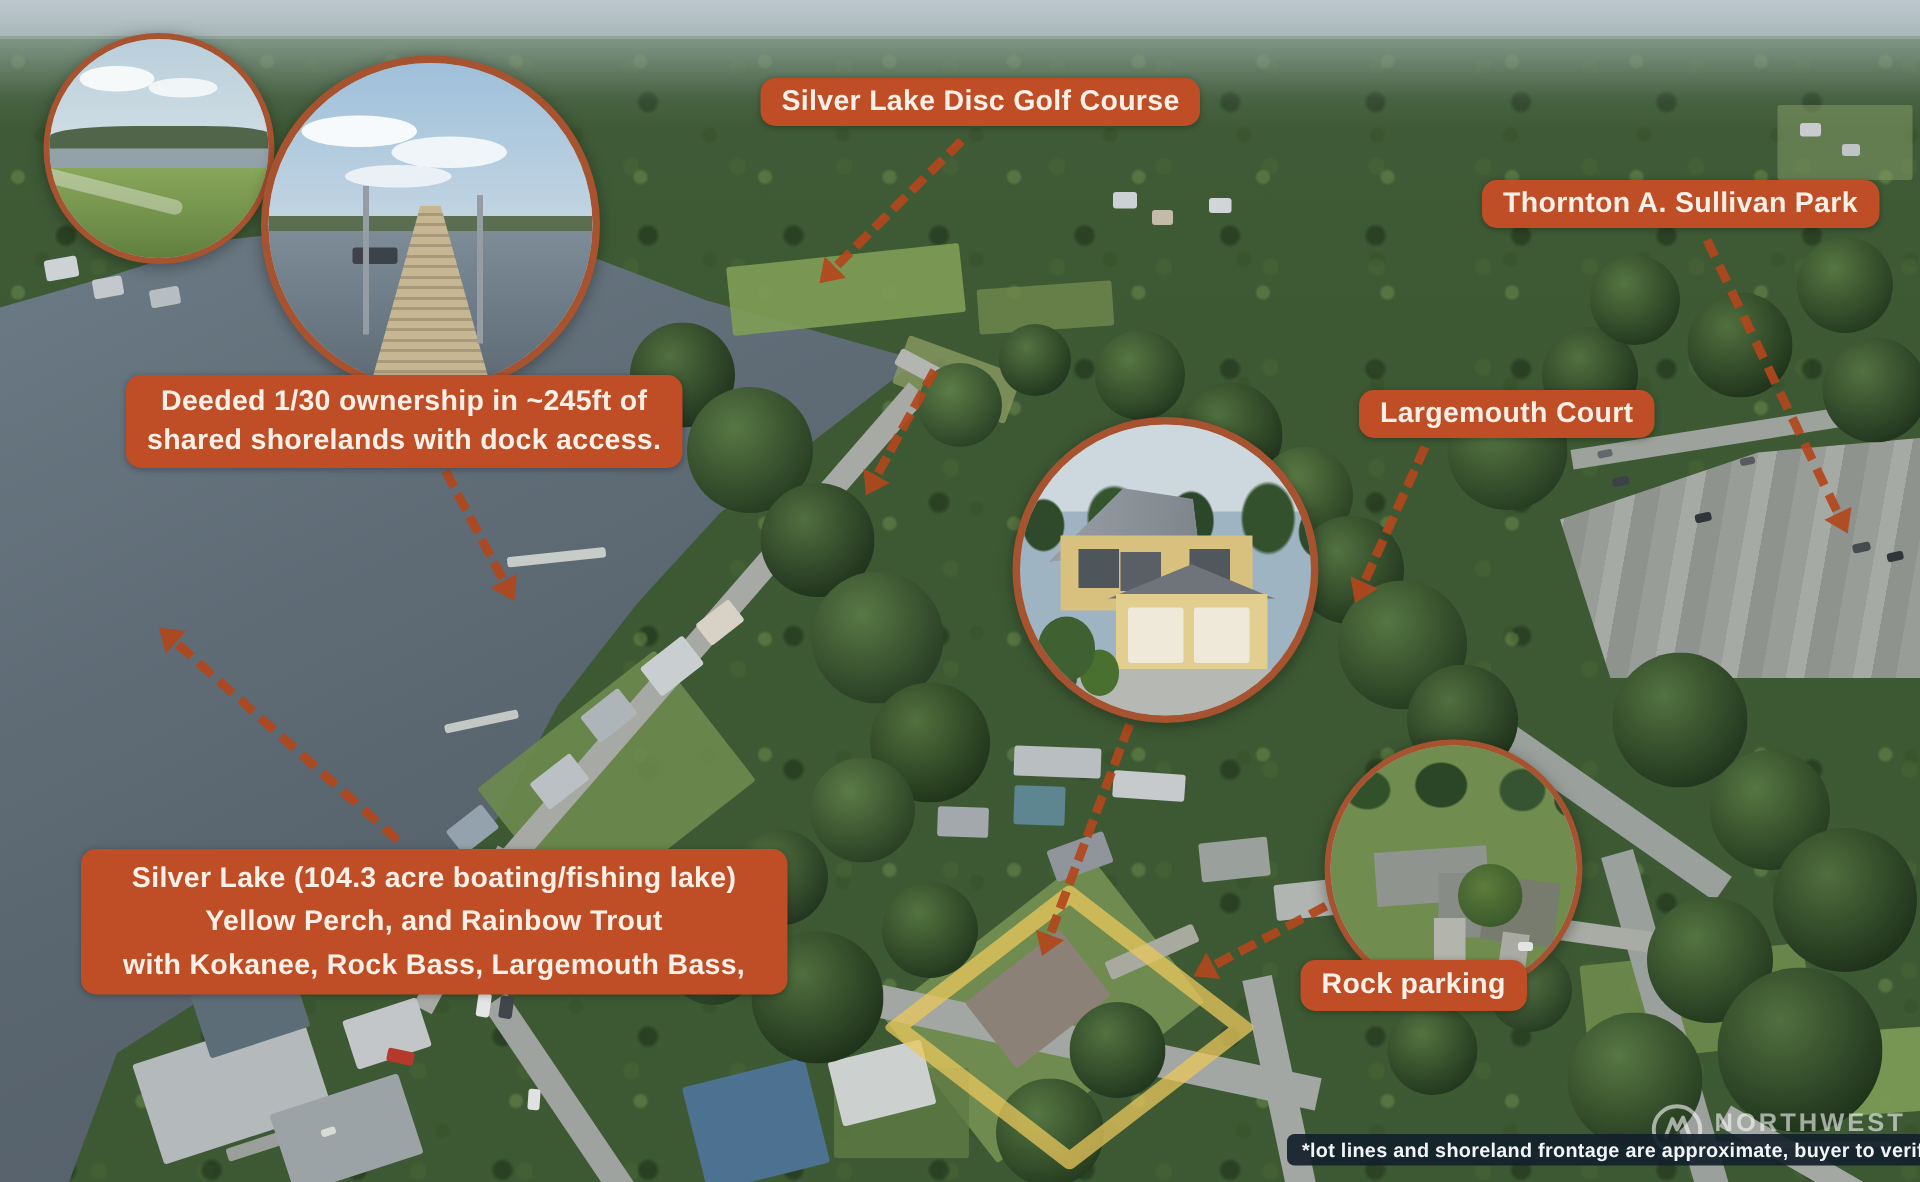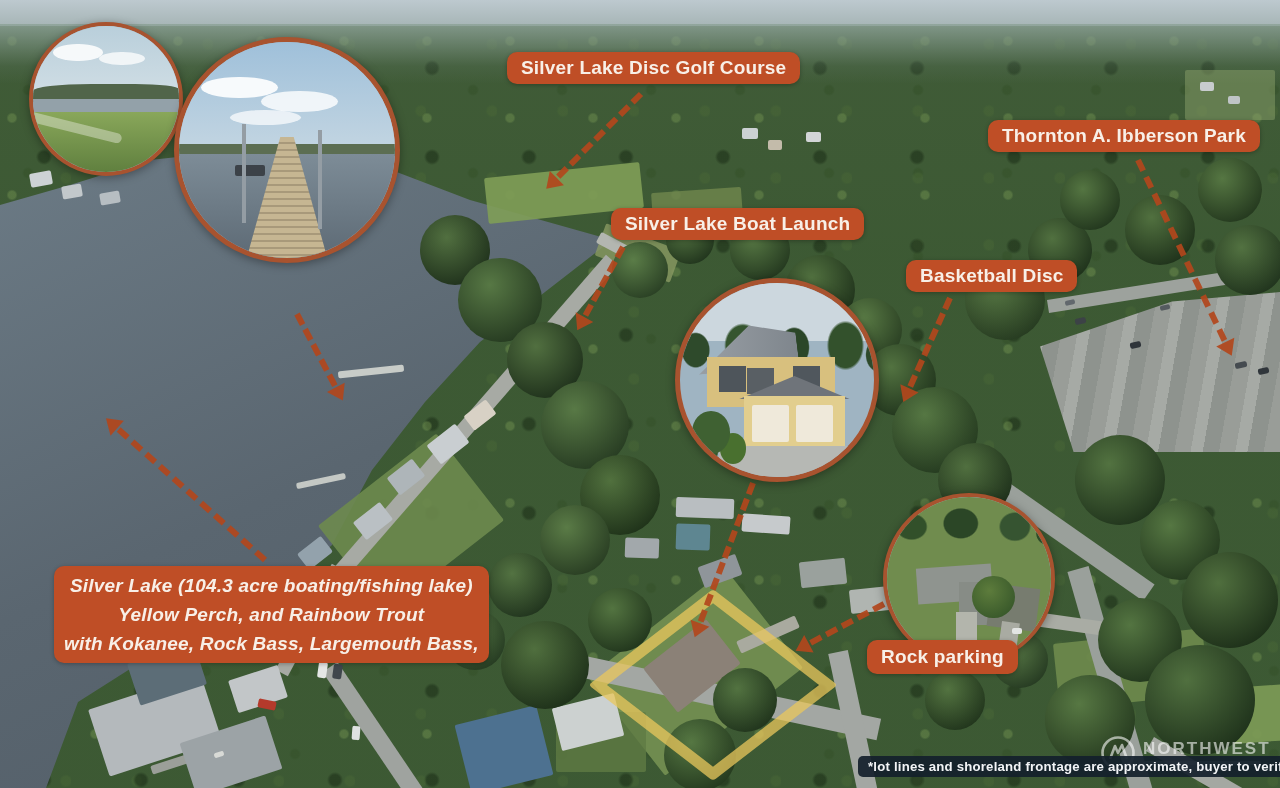--- a/index.html
+++ b/index.html
@@ -247,29 +247,30 @@
     <div style="left:52%;top:48%;width:26%;height:26%;border-radius:50%;background:radial-gradient(circle at 40% 35%, #5d7c3c, #3a5a2b 75%);"></div>
     <div style="left:42%;top:70%;width:13%;height:32%;background:#b3b5ac;"></div>
     <div style="left:68%;top:76%;width:11%;height:26%;background:#a9aba2;transform:rotate(8deg);"></div>
     <div style="left:76%;top:80%;width:10px;height:6px;background:#e3e5e3;border-radius:2px;"></div>
   </div>
 
   <div class="label" style="left:507px;top:52px;">
     <span>Silver Lake Disc Golf Course</span>
   </div>
   <div class="label" style="left:988px;top:120px;">
-    <span>Thornton A. Ibberson Park</span>
-  </div>
-  <div class="label" style="left:611px;top:208px;">
-    <span>Silver Lake Boat Launch</span>
+    <span>Thornton A. Sullivan Park</span>
   </div>
   <div class="label" style="left:906px;top:260px;">
-    <span>Basketball Disc</span>
-  </div>
-  <div class="label" style="left:54px;top:566px;padding:5px 10px;line-height:29px;font-style:italic;">
+    <span>Largemouth Court</span>
+  </div>
+  <div class="label" style="left:84px;top:250px;padding:5px 14px;">
+    <span>Deeded 1/30 ownership in ~245ft of</span>
+    <span>shared shorelands with dock access.</span>
+  </div>
+  <div class="label" style="left:54px;top:566px;padding:5px 28px;line-height:29px;">
     <span>Silver Lake (104.3 acre boating/fishing lake)</span>
     <span>Yellow Perch, and Rainbow Trout</span>
     <span>with Kokanee, Rock Bass, Largemouth Bass,</span>
   </div>
   <div class="label" style="left:867px;top:640px;padding:4px 14px;">
     <span>Rock parking</span>
   </div>
 
   <div id="watermark">
     <span style="display:inline-flex;">

